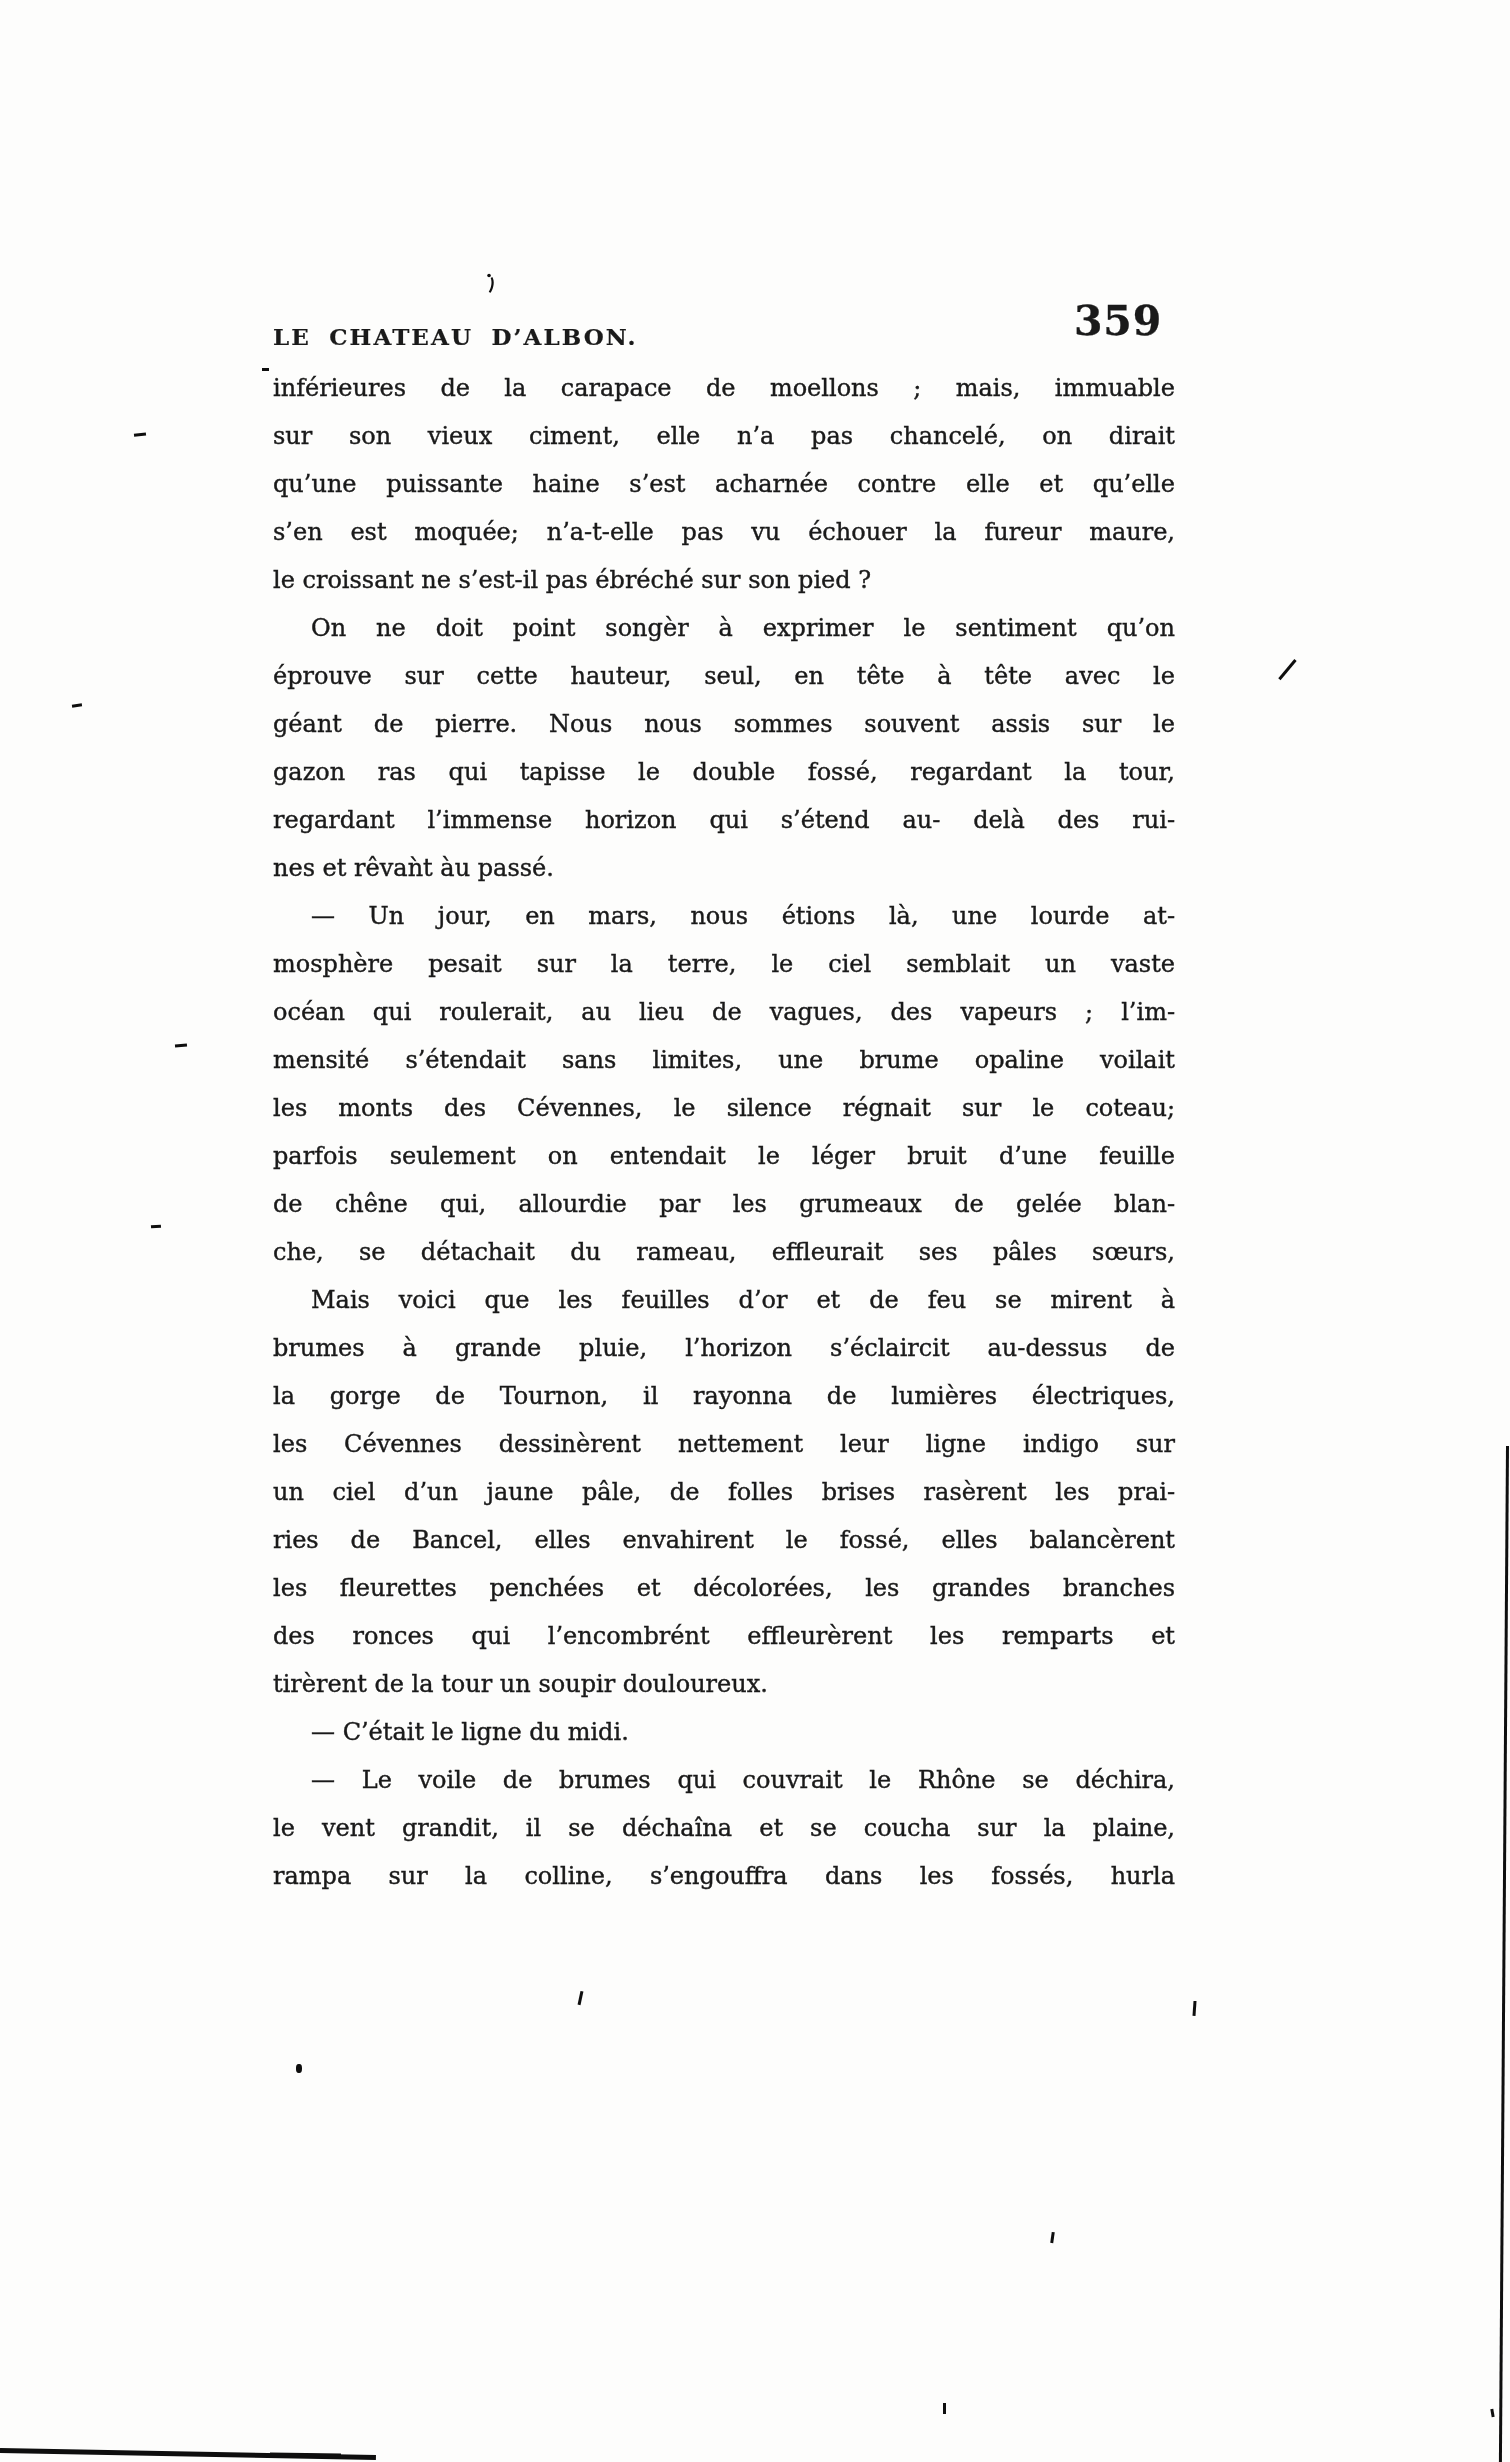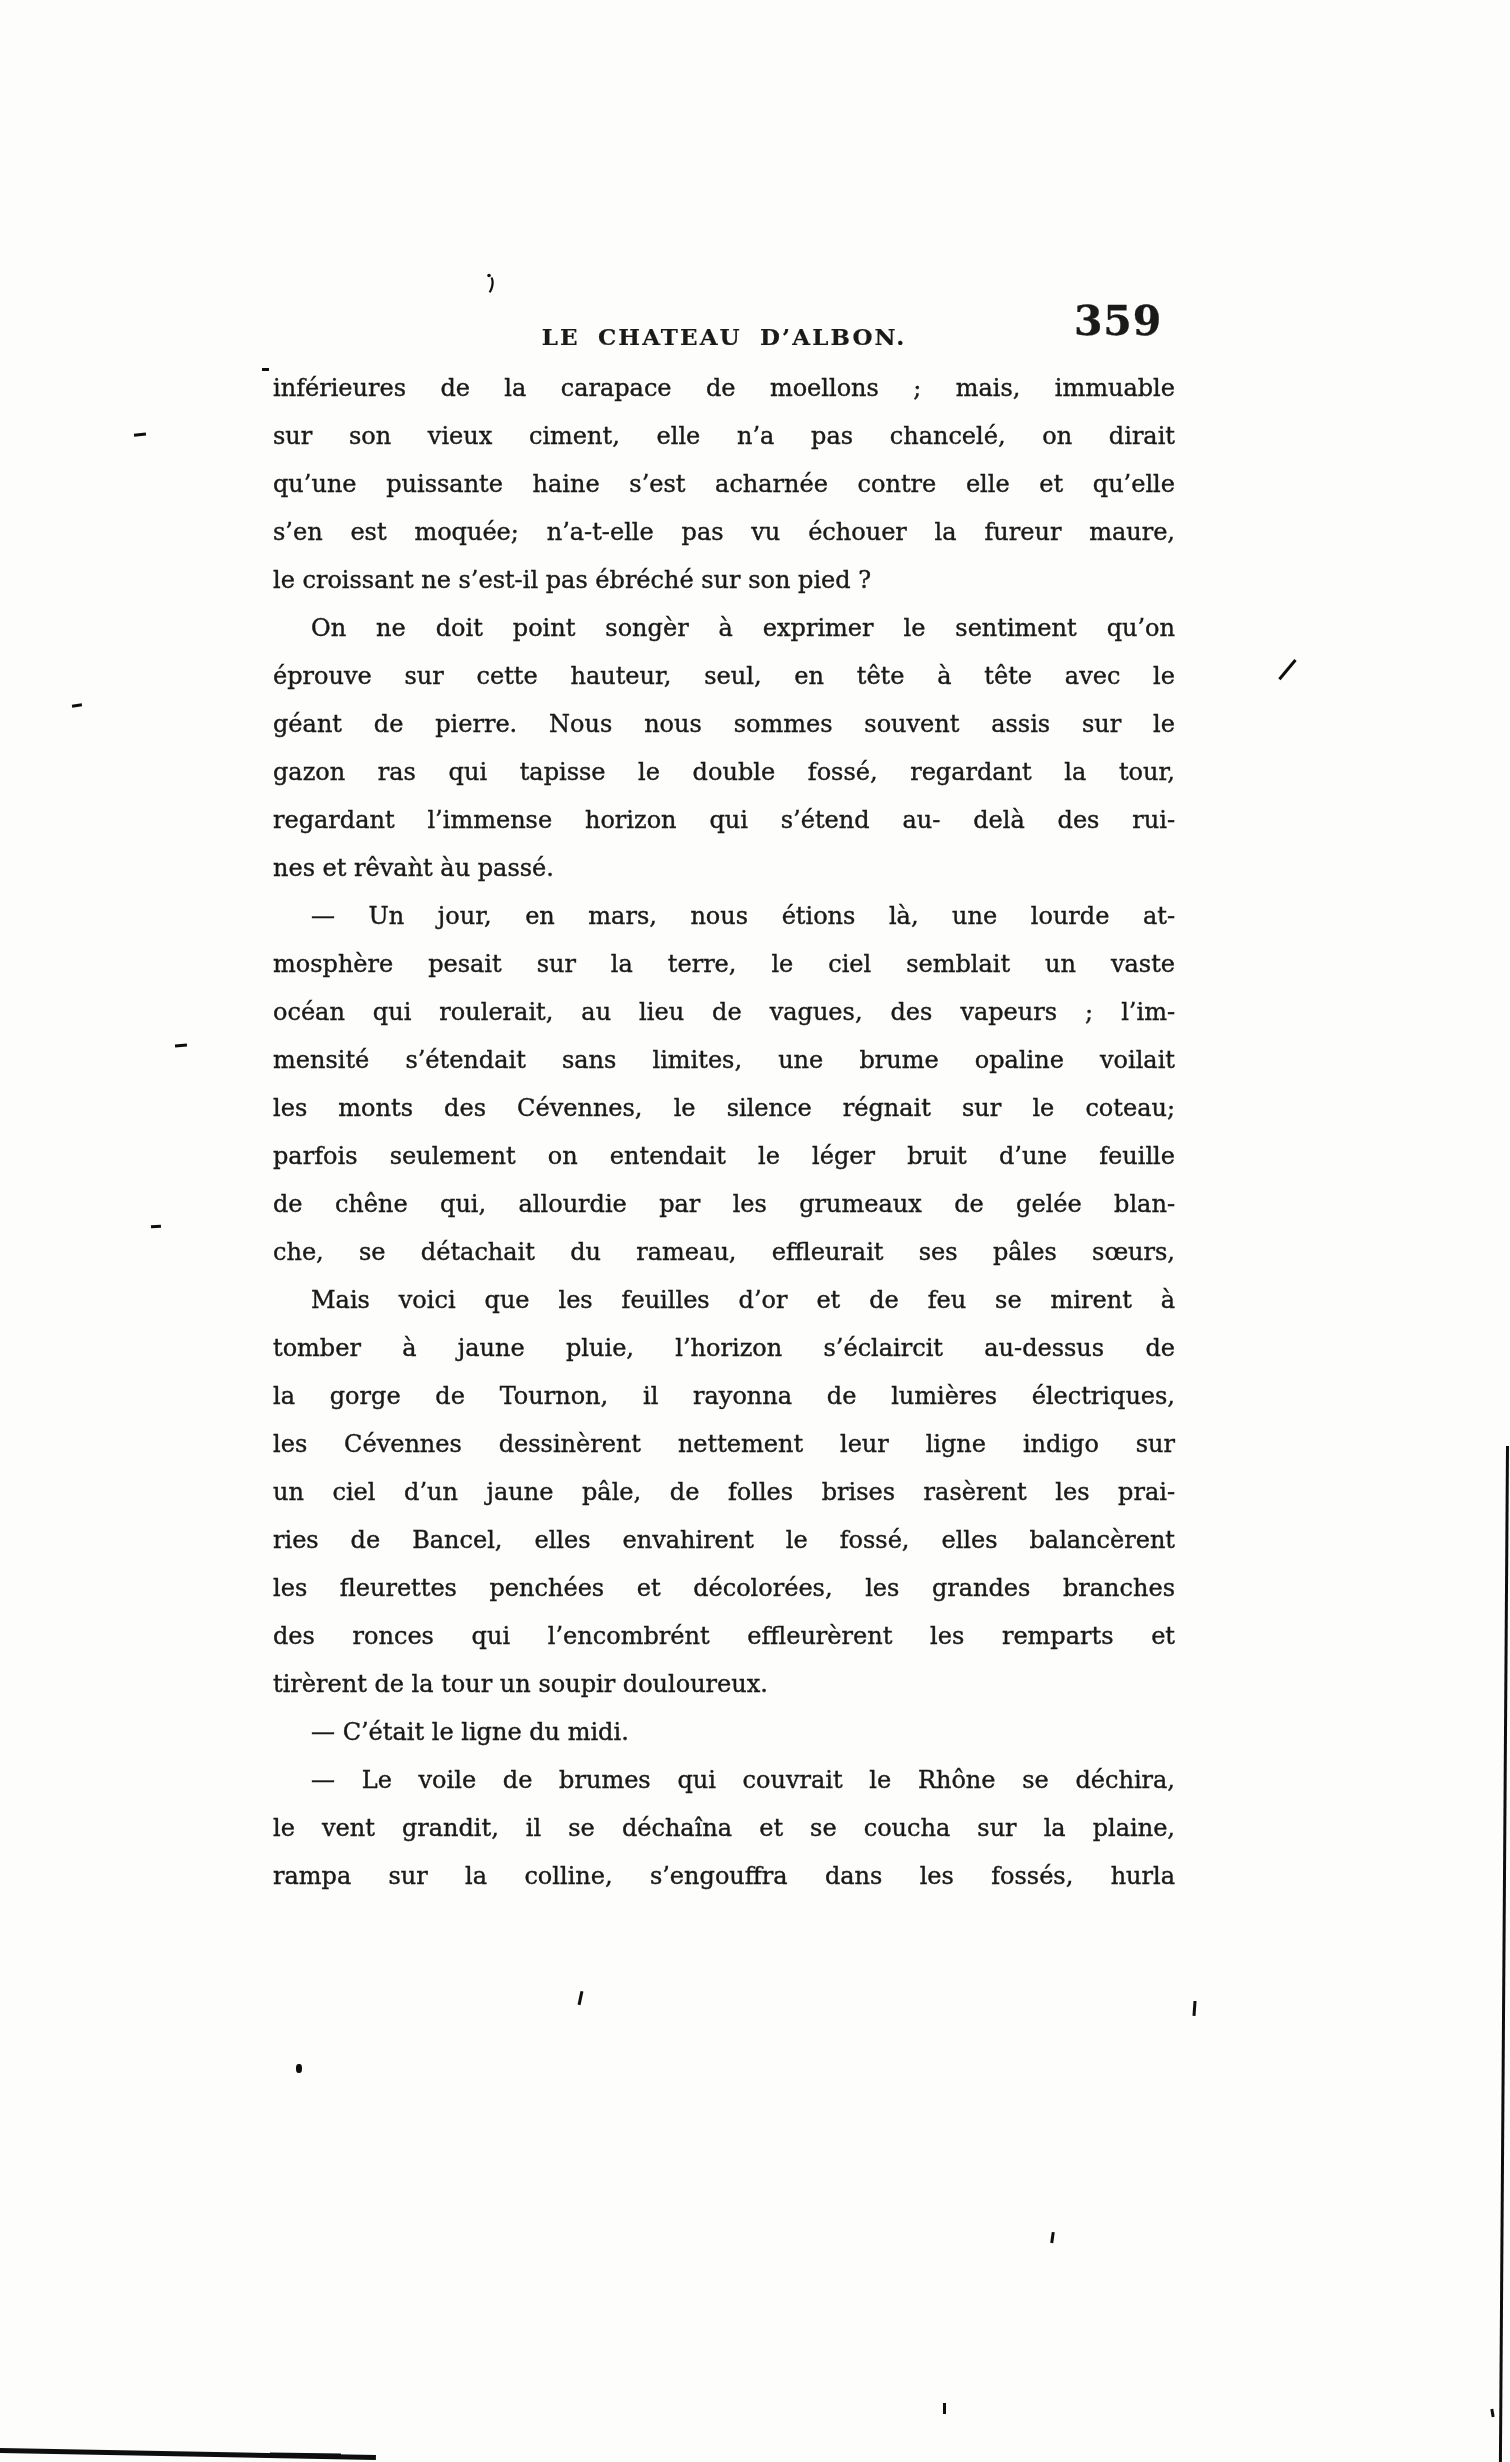--- a/index.html
+++ b/index.html
@@ -19,21 +19,21 @@
   
   .running-header{
     position:absolute;
     left:273px;
     top:324px;
     width:902px;
     height:49px;
   }
   .running-title{
     display:block;
-    text-align:center;
+    text-align:left;
     font-size:23px;
     font-weight:bold;
     letter-spacing:2.1px;
     word-spacing:8.2px;
     line-height:26px;
     -webkit-text-stroke:0.2px var(--ink);
   }
   .page-number{
     position:absolute;
     top:-23px;
@@ -123,21 +123,21 @@
       <div class="line end">nes et rêvaǹt àu passé.</div>
       <div class="line indent">— Un jour, en mars, nous étions là, une lourde at-</div>
       <div class="line">mosphère pesait sur la terre, le ciel semblait un vaste</div>
       <div class="line">océan qui roulerait, au lieu de vagues, des vapeurs ; l’im-</div>
       <div class="line">mensité s’étendait sans limites, une brume opaline voilait</div>
       <div class="line">les monts des Cévennes, le silence régnait sur le coteau;</div>
       <div class="line">parfois seulement on entendait le léger bruit d’une feuille</div>
       <div class="line">de chêne qui, allourdie par les grumeaux de gelée blan-</div>
       <div class="line">che, se détachait du rameau, effleurait ses pâles sœurs,</div>
       <div class="line indent">Mais voici que les feuilles d’or et de feu se mirent à</div>
-      <div class="line">tomber à jaune pluie, l’horizon s’éclaircit au-dessus de</div>
+      <div class="line">brumes à grande pluie, l’horizon s’éclaircit au-dessus de</div>
       <div class="line">la gorge de Tournon, il rayonna de lumières électriques,</div>
       <div class="line">les Cévennes dessinèrent nettement leur ligne indigo sur</div>
       <div class="line">un ciel d’un jaune pâle, de folles brises rasèrent les prai-</div>
       <div class="line">ries de Bancel, elles envahirent le fossé, elles balancèrent</div>
       <div class="line">les fleurettes penchées et décolorées, les grandes branches</div>
       <div class="line">des ronces qui l’encombrént effleurèrent les remparts et</div>
       <div class="line end">tirèrent de la tour un soupir douloureux.</div>
       <div class="line indent end">— C’était le ligne du midi.</div>
       <div class="line indent">— Le voile de brumes qui couvrait le Rhône se déchira,</div>
       <div class="line">le vent grandit, il se déchaîna et se coucha sur la plaine,</div>

